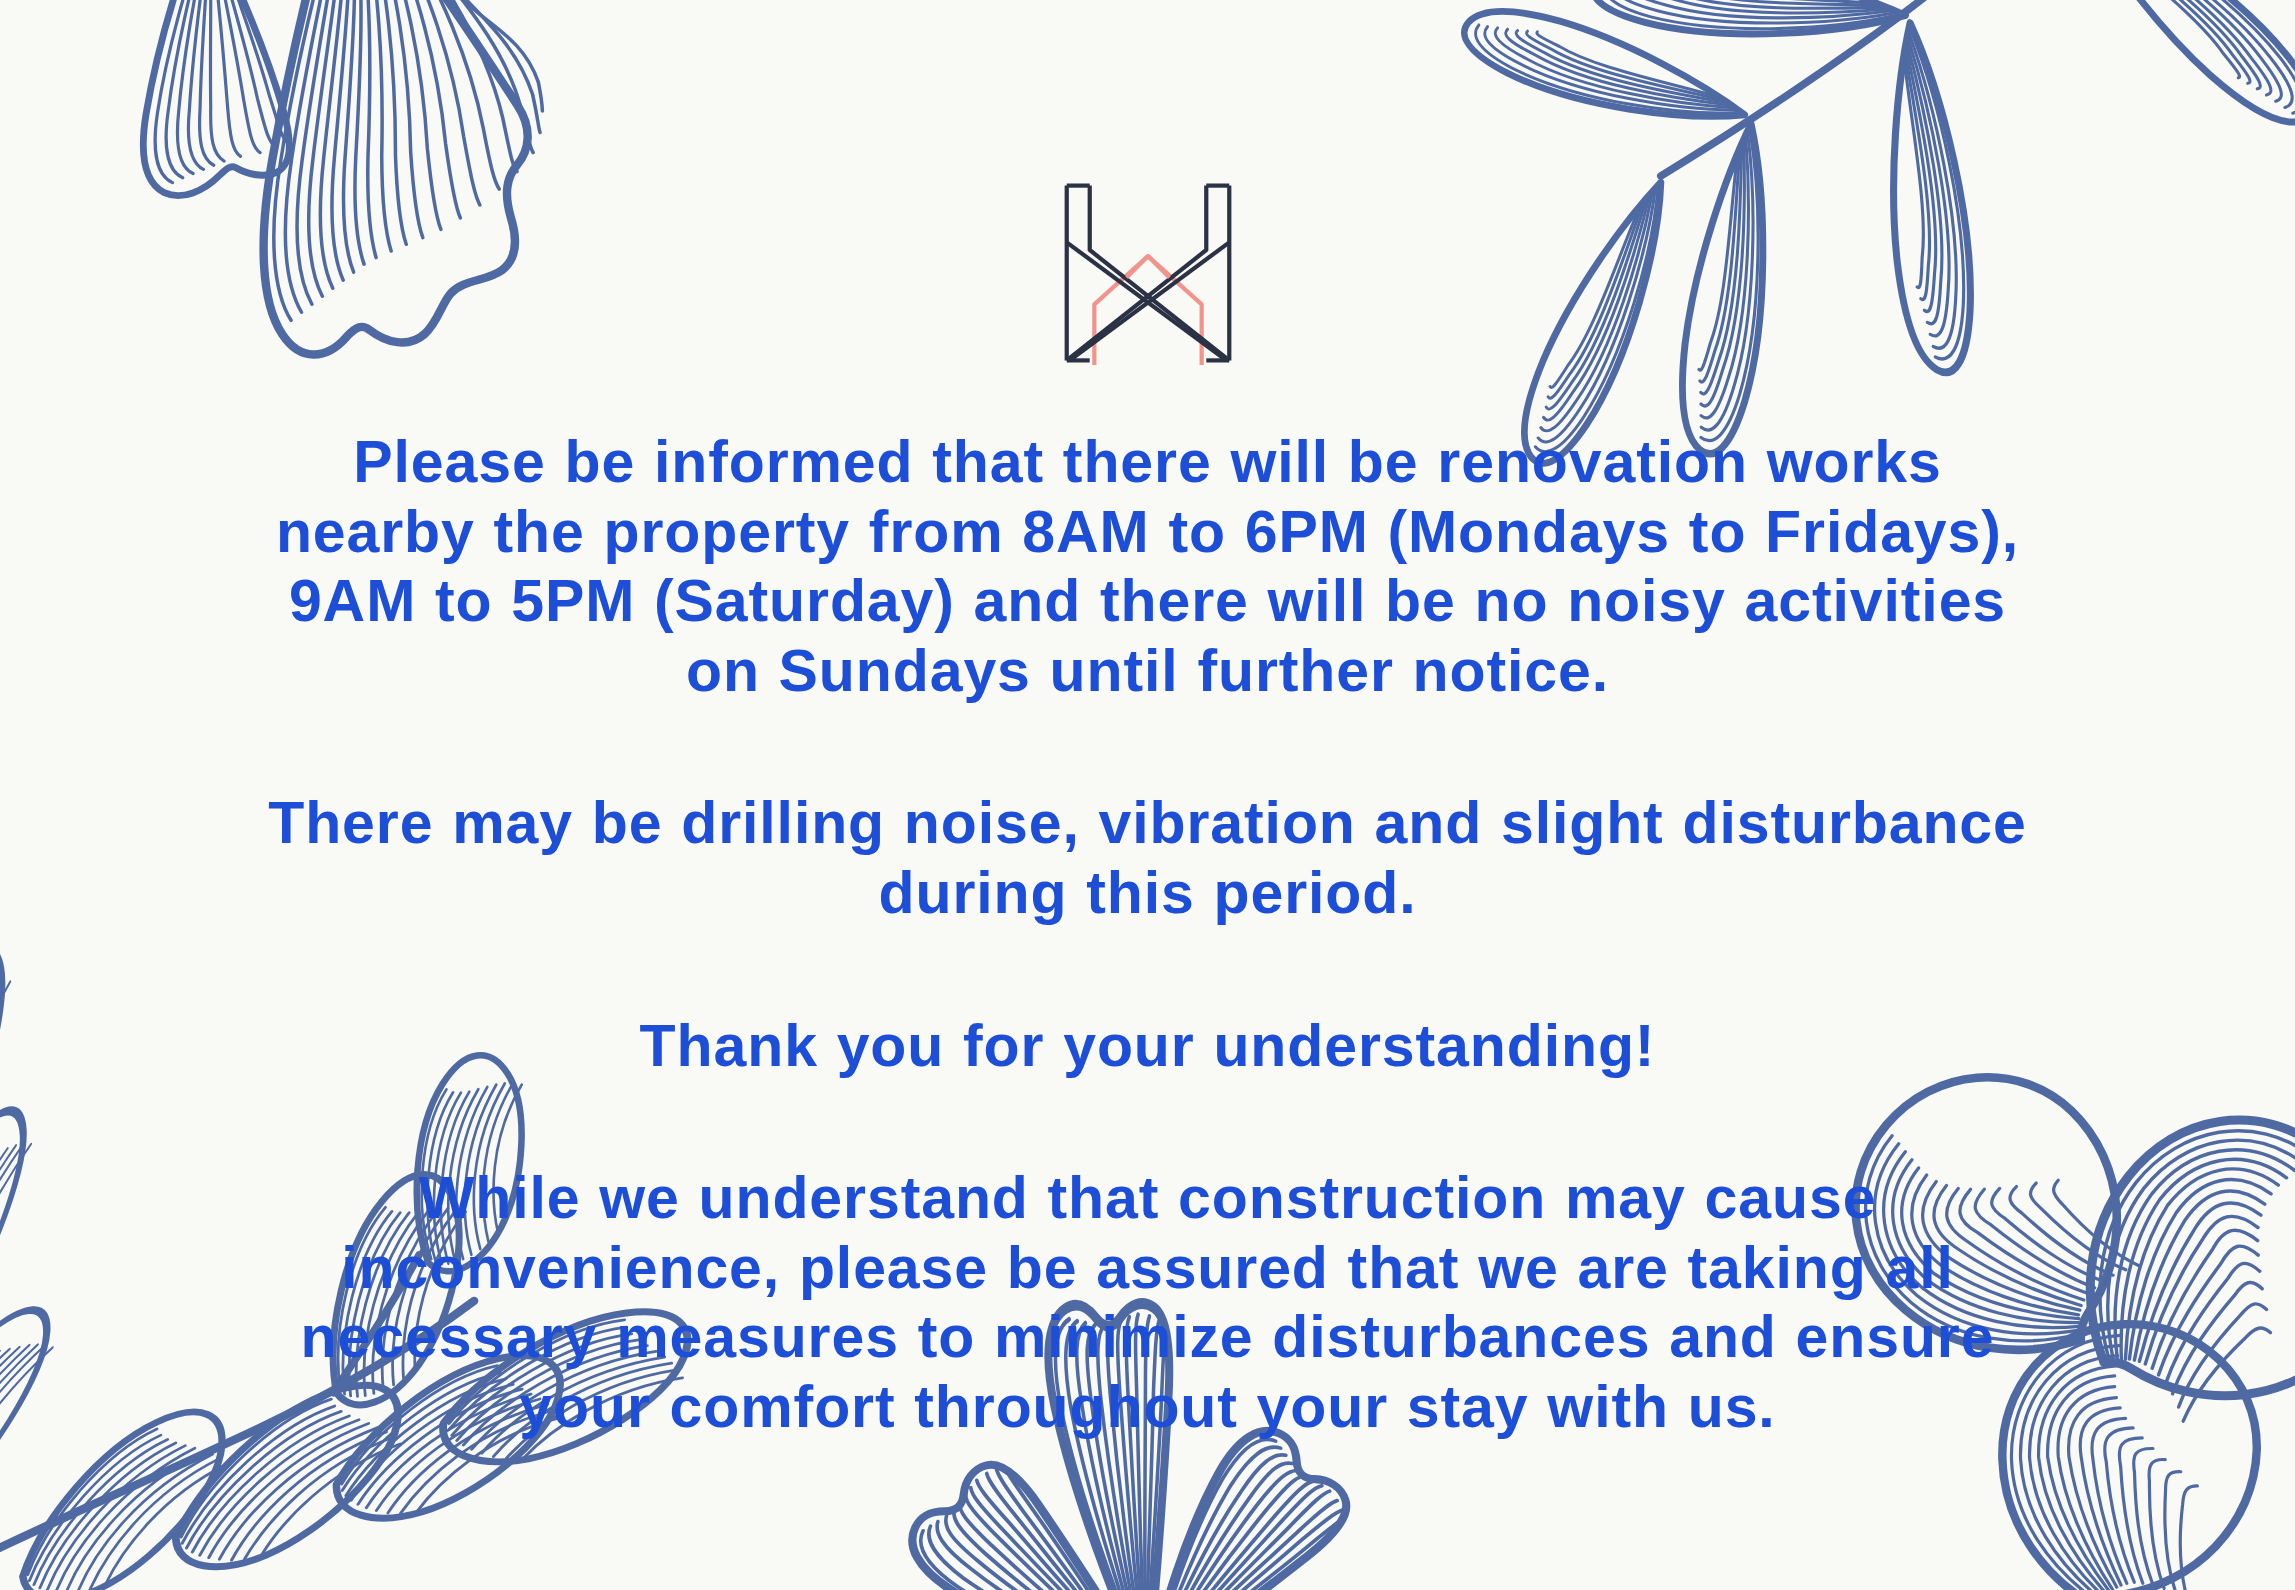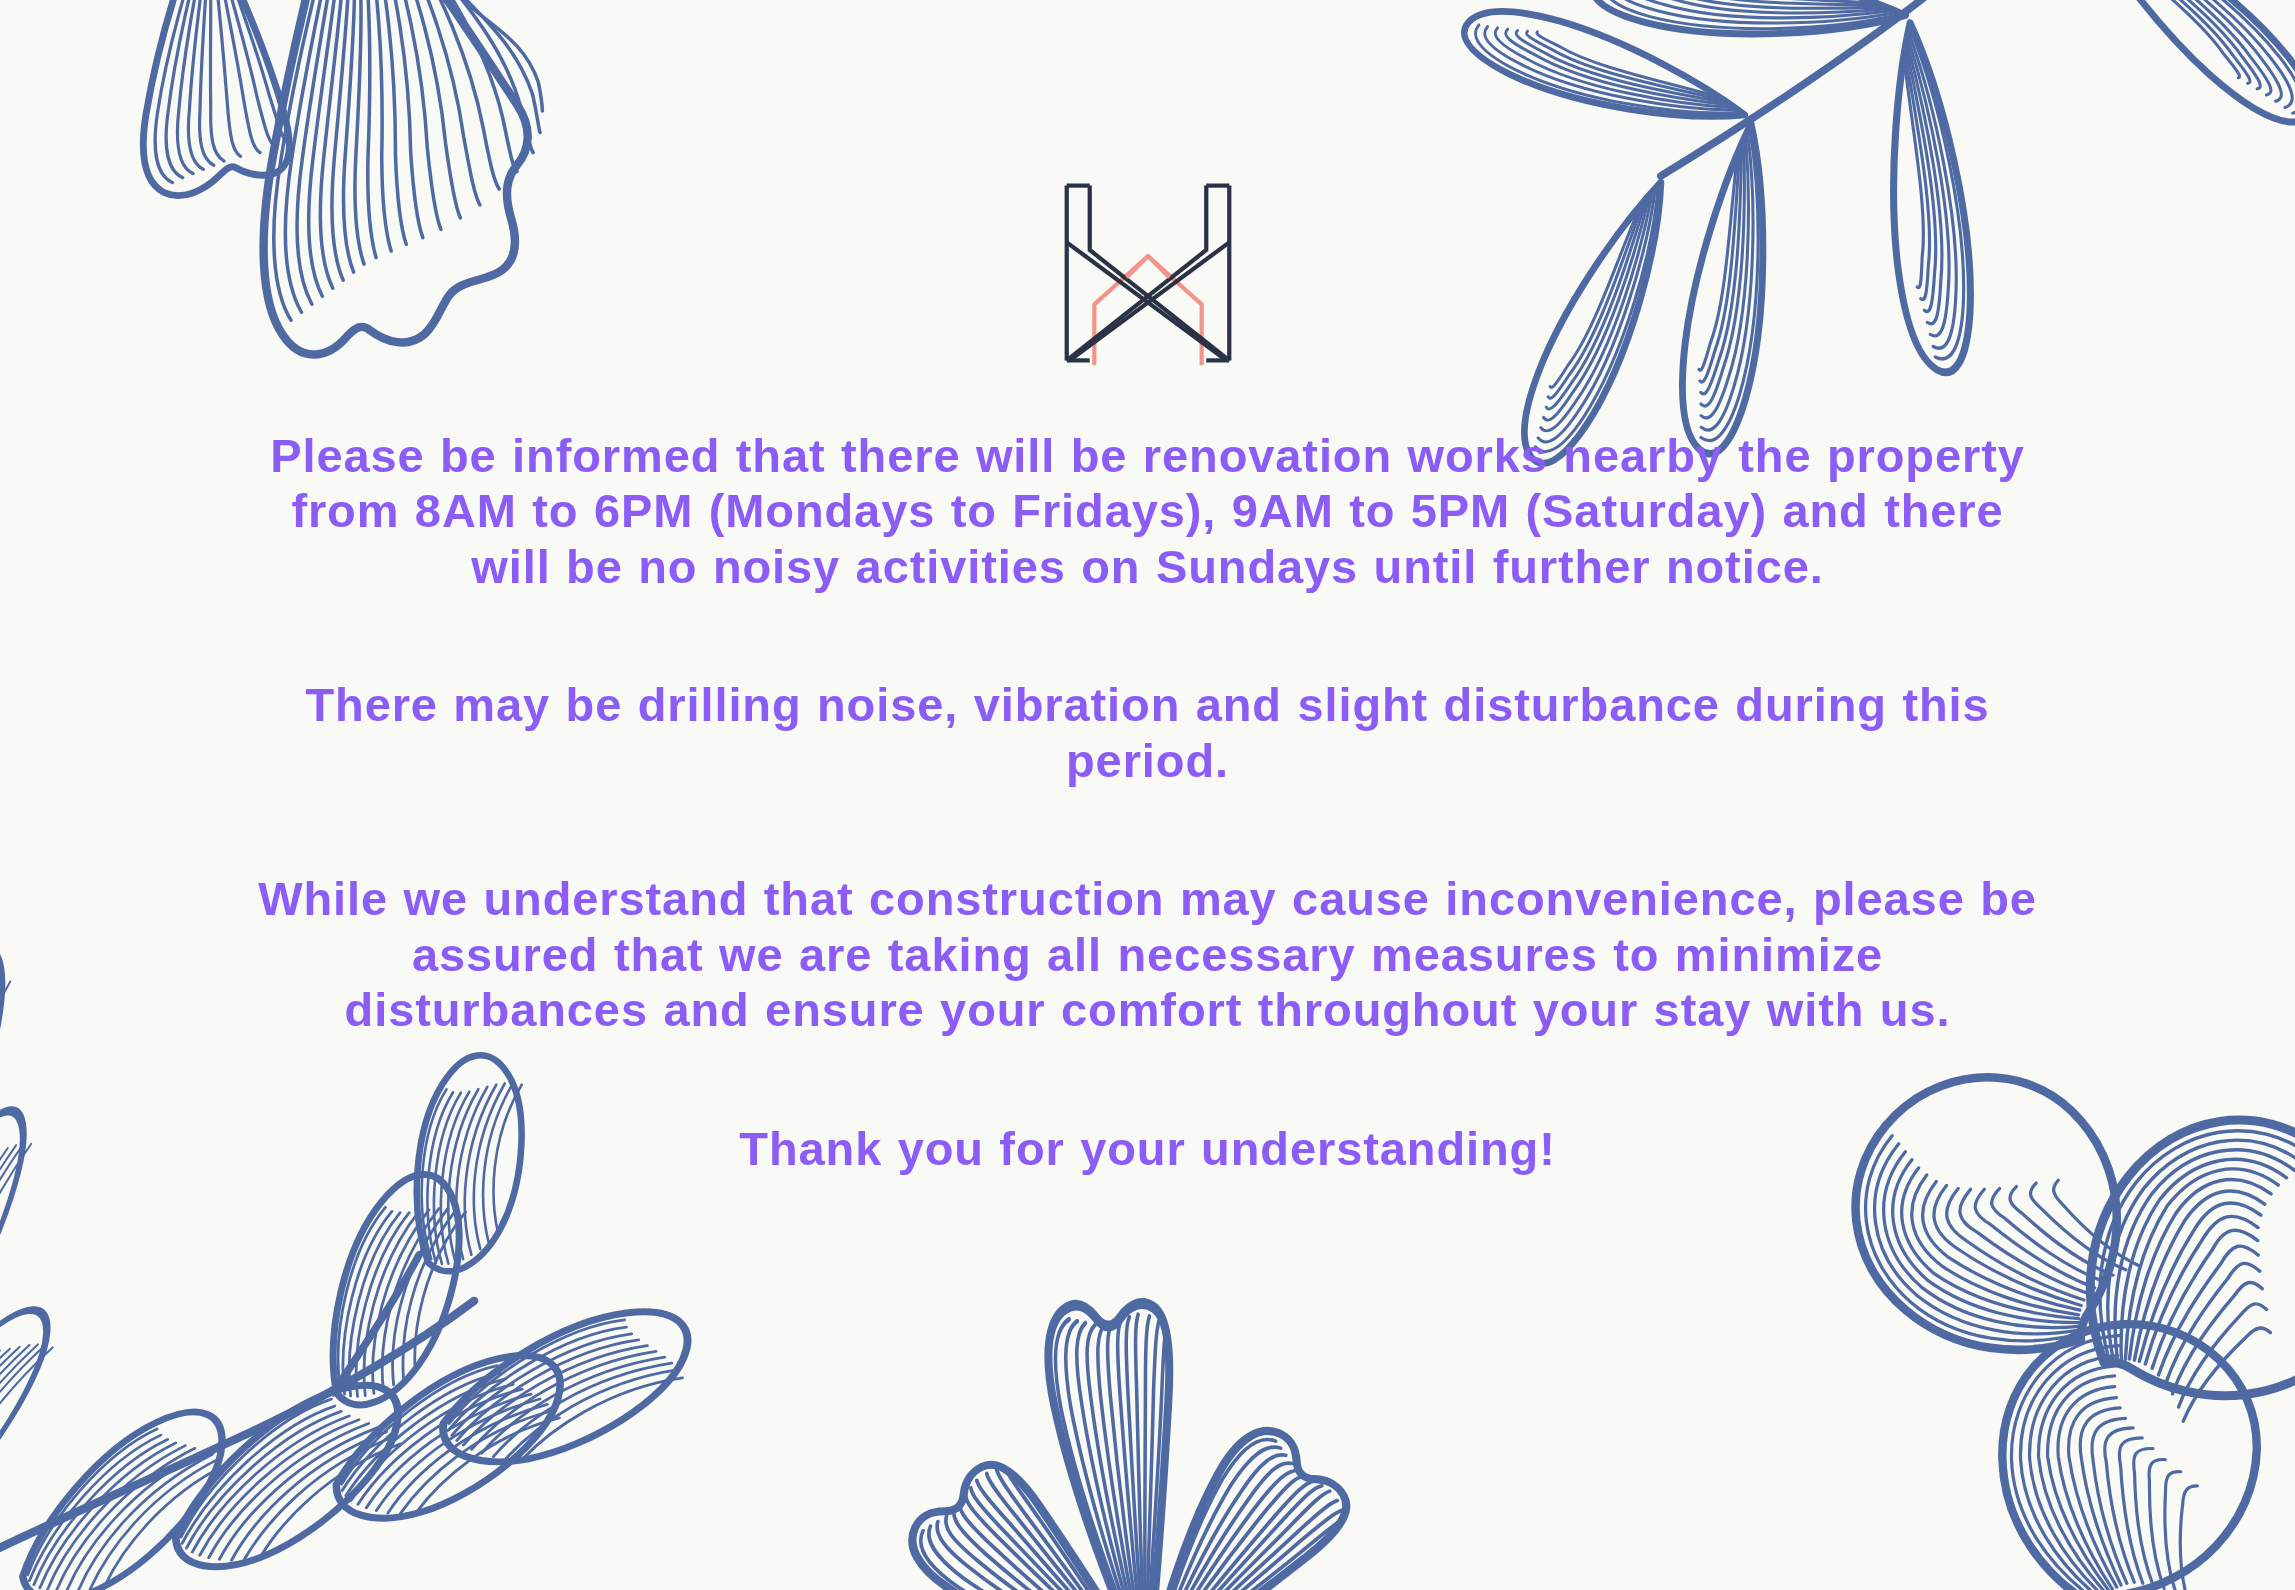--- a/index.html
+++ b/index.html
@@ -52,24 +52,24 @@
     position: absolute;
     left: 0;
     right: 0;
     top: 428px;
     z-index: 4;
     text-align: center;
     padding: 0 253px;
     box-sizing: border-box;
   }
   .para {
-    color: #8b5cf6;
+    color: #1d4ed8;
     font-family: "Liberation Sans", sans-serif;
     font-weight: bold;
-    font-size: 47px;
+    font-size: 59px;
     line-height: 1.18;
     letter-spacing: 0.9px;
     margin: 0;
     word-spacing: 1.5px;
   }
   .para + .para { margin-top: 83px; }
 </style>
 </head>
 <body>
 
@@ -322,18 +322,18 @@
 
       <g stroke="#f3948c" stroke-width="5.5" fill="none" stroke-linejoin="round">
         <path d="M92,126 L120,98 L148,126"></path>
       </g>
     </svg>
   </div>
 
   <div id="message">
     <p class="para">Please be informed that there will be renovation works nearby the property from 8AM to 6PM (Mondays to Fridays), 9AM to 5PM (Saturday) and there will be no noisy activities on Sundays until further notice.</p>
     <p class="para">There may be drilling noise, vibration and slight disturbance during this period.</p>
+    <p class="para">Thank you for your understanding!</p>
     <p class="para">While we understand that construction may cause inconvenience, please be assured that we are taking all necessary measures to minimize disturbances and ensure your comfort throughout your stay with us.</p>
-    <p class="para">Thank you for your understanding!</p>
   </div>
 
 </div>
 
 
 </body></html>

